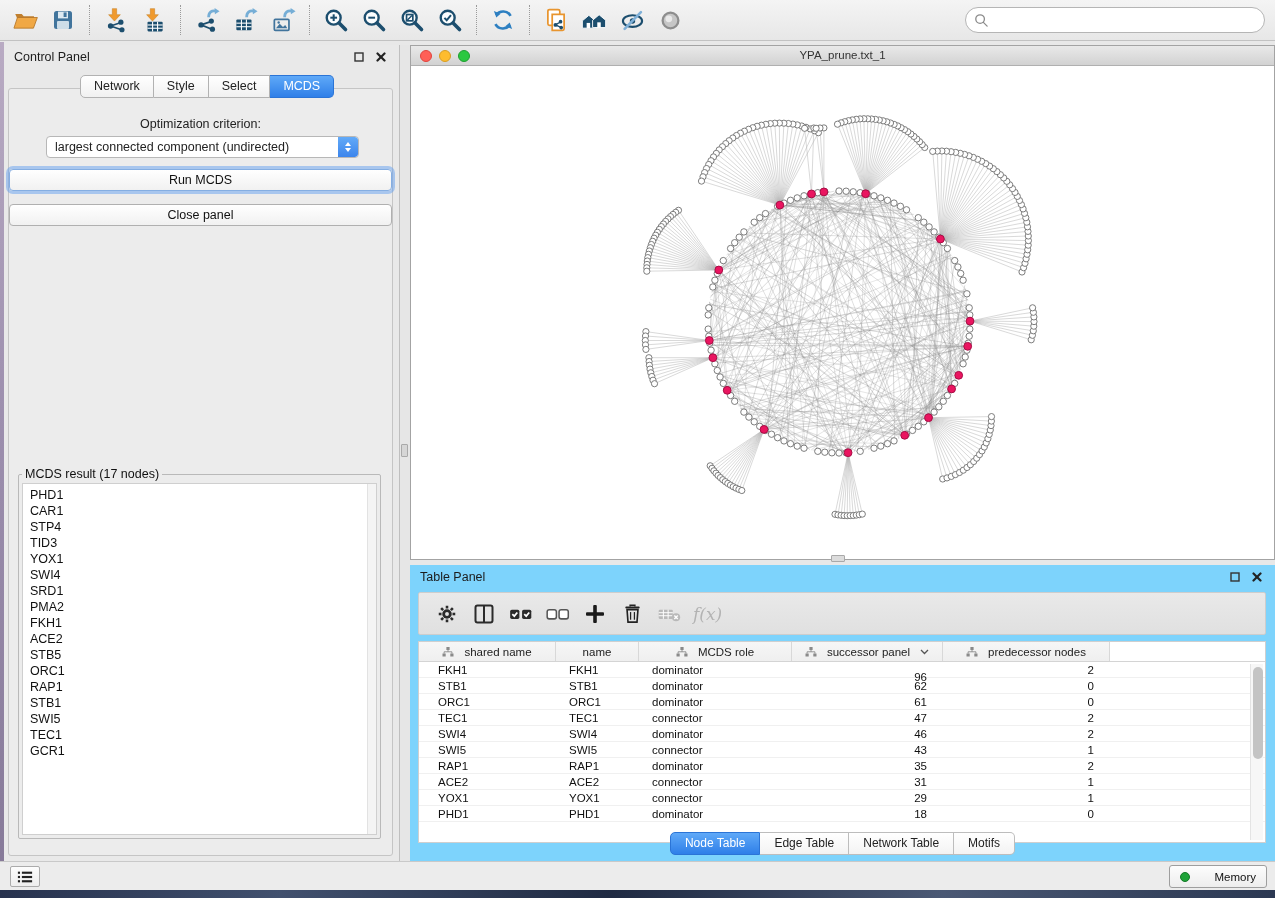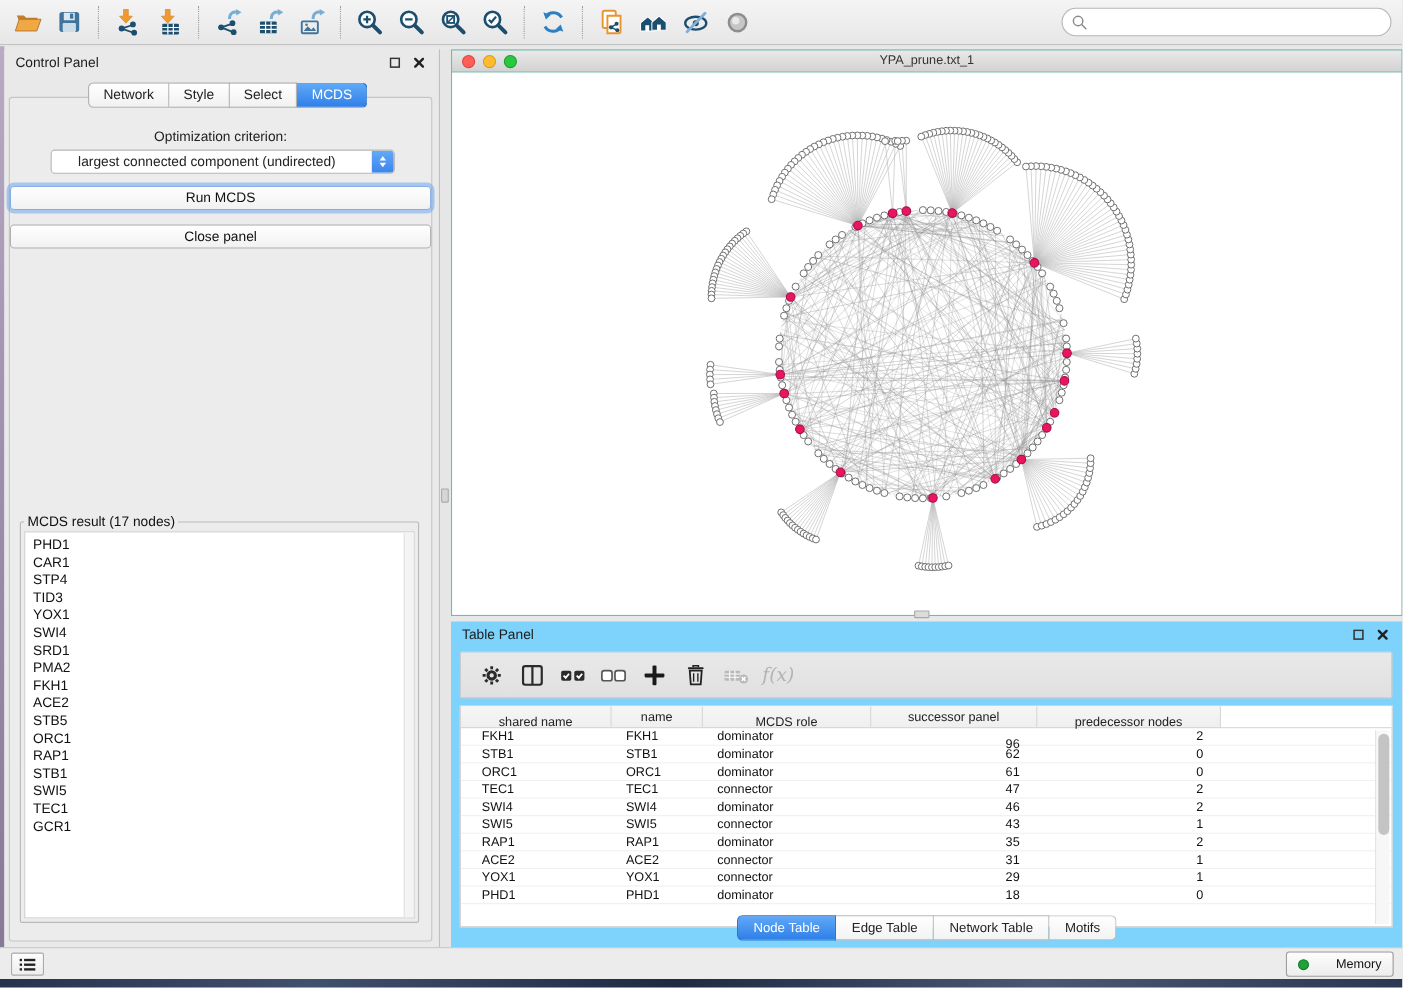--- a/index.html
+++ b/index.html
@@ -33,21 +33,21 @@
   .cp-tabs { position:absolute; left:76px; top:30px; display:flex; z-index:3; }
   .cp-tab { padding:3px 13px 4px; font-size:12.5px; background:linear-gradient(#ffffff,#f1f1f1);
     border:1px solid #b2b2b2; border-left:none; color:#222; }
   .cp-tab:first-child { border-left:1px solid #b2b2b2; border-radius:5px 0 0 5px; }
   .cp-tab:last-child { border-radius:0 5px 5px 0; }
   .cp-tab.active { background:linear-gradient(#5fa9f8,#2f7fe8); color:#fff; border-color:#2b74d6; }
   .cp-content { position:absolute; left:4px; top:43px; right:6px; bottom:6px;
     background:#ececec; border:1px solid #c5c5c5; border-radius:3px; }
   .opt-label { position:absolute; left:0; right:0; top:28px; text-align:center; font-size:12.5px; }
   .cmb { position:absolute; left:37px; top:47px; width:313px; height:22px; background:#fff;
-    border:1px solid #b7b7b7; border-radius:4px; display:flex; align-items:center; overflow:hidden;padding-left:16px; }
+    border:1px solid #b7b7b7; border-radius:4px; display:flex; align-items:center; overflow:hidden; }
   .cmb .cmb-text { flex:1; padding-left:8px; font-size:12.5px; white-space:nowrap; }
   .cmb .stepper { width:20px; height:100%; background:linear-gradient(#62aaf8,#3c85ec);
     border-radius:0 3px 3px 0; display:flex; flex-direction:column; align-items:center; justify-content:center; gap:2px; }
   .tri-up { width:0; height:0; border-left:3.5px solid transparent; border-right:3.5px solid transparent; border-bottom:4px solid #fff; }
   .tri-dn { width:0; height:0; border-left:3.5px solid transparent; border-right:3.5px solid transparent; border-top:4px solid #fff; }
   .btn-row { position:absolute; left:0; right:0; top:80px; display:flex; justify-content:center; gap:13px;flex-direction:column; }
   .pbtn { height:22px; padding:0 14px; font-size:12.5px; background:linear-gradient(#ffffff,#f1f1f1);
     border:1px solid #b0b0b0; border-radius:4px; color:#111; }
   .pbtn.focused { border-color:#85aee2; box-shadow:0 0 0 3px rgba(100,160,240,.5); }
   .mcds-fieldset { position:absolute; left:9px; right:11px; top:378px; bottom:16px;
@@ -61,42 +61,42 @@
 
   
   .vsplit { position:absolute; left:400px; top:45px; width:10px; height:817px; background:#e6e6e6; }
   .vsplit .knob { position:absolute; left:1px; top:399px; width:7px; height:13px; background:#d6d6d6;
     border:1px solid #a9a9a9; border-radius:1px; }
   .hsplit-knob { position:absolute; left:831px; top:555px; width:14px; height:7px; background:#dcdcdc;
     border:1px solid #a9a9a9; border-radius:1px; z-index:5; }
 
   
   .net-window { position:absolute; left:410px; top:45px; width:865px; height:515px;
-    background:#5eead4; border:1px solid #a3a3a3; }
+    background:#fdba74; border:1px solid #a3a3a3; }
   .net-titlebar { position:relative; height:20px; background:linear-gradient(#e9e9e9,#d2d2d2);
     border-bottom:1px solid #b0b0b0; text-align:center; font-size:11.5px; line-height:19px; color:#333; }
   .lights { position:absolute; left:9px; top:4px; display:flex; gap:7px; }
   .light { width:12px; height:12px; border-radius:50%; }
   .light.red { background:#ff5f57; border:1px solid #e0443e; }
   .light.yellow { background:#febc2e; border:1px solid #d89e23; }
   .light.green { background:#2ac840; border:1px solid #1e9e30; }
   .net-canvas { position:absolute; left:0; top:20px; width:863px; height:493px; background:#fff; }
 
   
   .table-panel { position:absolute; left:410px; top:565px; width:865px; height:297px; background:#7dd3fc; }
   .tp-toolbar { position:absolute; left:8px; right:9px; top:27px; height:43px;
     background:linear-gradient(#e9e9e9,#e0e0e0); border:1px solid #cdcdcd; border-radius:2px;
     display:flex; align-items:center; gap:11px; padding-left:15px; }
   .tico { display:flex; align-items:center; justify-content:center; width:26px; height:26px; }
   .fx-label { font-family:"DejaVu Serif", serif; font-style:italic; font-size:17px; color:#b3b3b3; }
   .tp-table { position:absolute; left:8px; right:9px; top:76px; height:202px; background:#fff;
     border:1px solid #cfcfcf; overflow:hidden; }
   .thead { display:flex; height:20px; background:linear-gradient(#f6f6f6,#efefef); border-bottom:1px solid #d4d4d4; }
   .th { display:flex; align-items:center; justify-content:center; gap:10px; font-size:11.5px; color:#222;
-    border-right:1px solid #d8d8d8; height:100%;flex-direction:column; }
+    border-right:1px solid #d8d8d8; height:100%; }
   .th.filler { flex:1; border-right:none; background:#fff; }
   .trow { display:flex; height:16px; align-items:center; border-bottom:1px solid #f0f0f0; }
   .td { font-size:11.5px; color:#111; white-space:nowrap; overflow:hidden; }
   .td.l { text-align:left; padding-left:19px; }
   .td.l2 { text-align:left; padding-left:13px; }
   .td.r { text-align:right; padding-right:16px; }
   .tp-scroll { position:absolute; right:2px; top:22px; bottom:2px; width:13px; background:#f7f7f7; border-left:1px solid #e4e4e4; }
   .tp-thumb { position:absolute; left:1.5px; top:3px; width:10px; height:92px; background:#c4c4c4; border-radius:5px; }
   .tp-tabs { position:absolute; left:0; right:0; bottom:7px; display:flex; justify-content:center; }
   .tp-tab { padding:3px 14px 4px; font-size:12px; background:linear-gradient(#ffffff,#f3f3f3);

